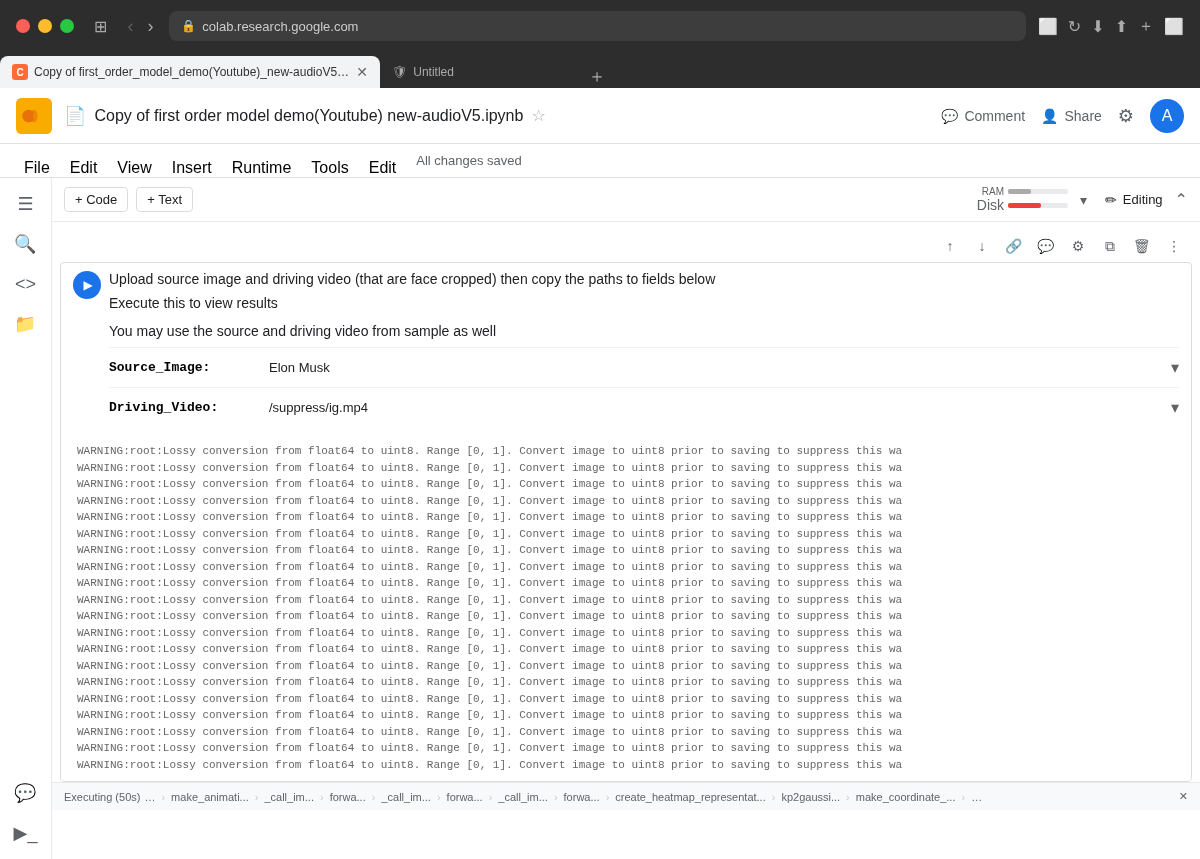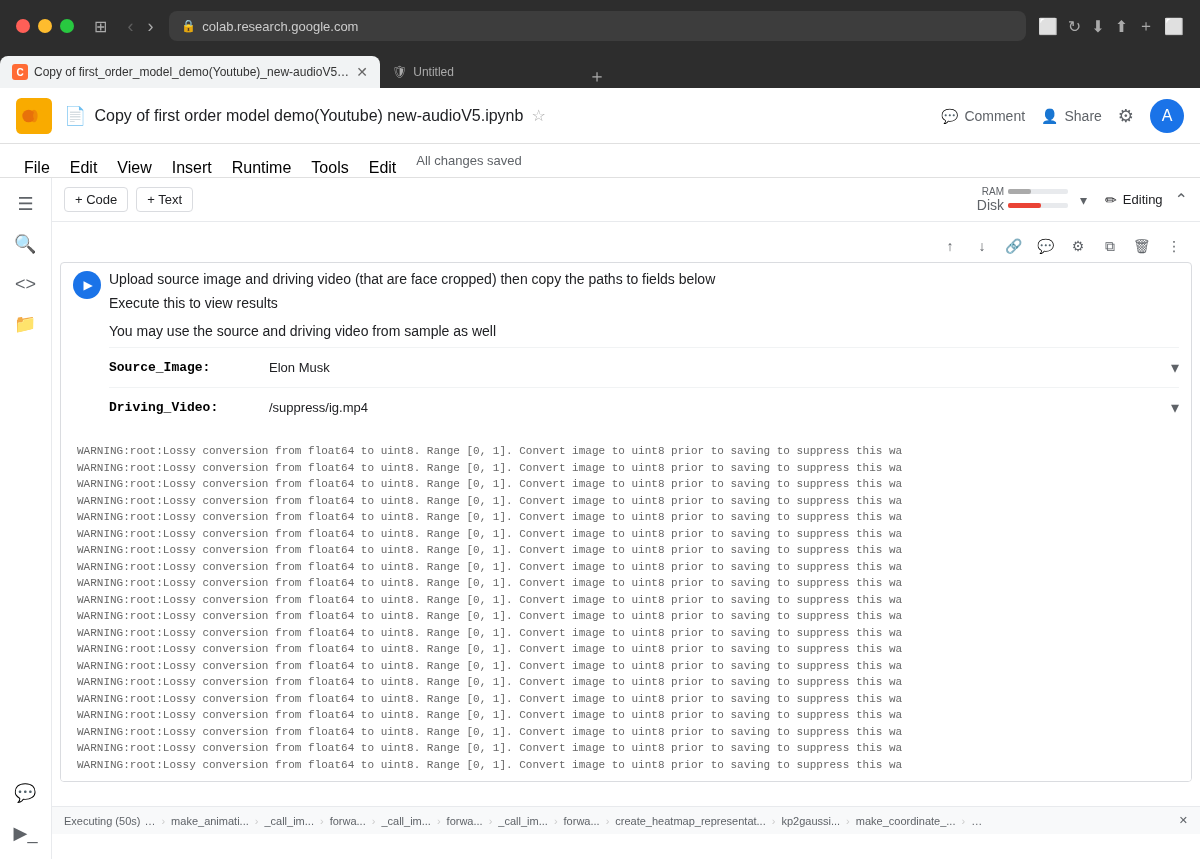--- a/index.html
+++ b/index.html
@@ -68,21 +68,21 @@
     .ram-disk-indicator { display: flex; flex-direction: column; font-size: 10px; color: #5f6368; margin-right: 4px; }
     .editing-btn { display: flex; align-items: center; gap: 6px; padding: 4px 10px; font-size: 13px; color: #202124; cursor: pointer; border: none; background: none; }
     .cell-run-btn { width: 28px; height: 28px; background: #1a73e8; border-radius: 50%; display: flex; align-items: center; justify-content: center; cursor: pointer; color: white; font-size: 12px; margin-right: 8px; }
     .cell-action-btn { width: 28px; height: 28px; display: flex; align-items: center; justify-content: center; color: #5f6368; font-size: 14px; cursor: pointer; border-radius: 4px; }
 
     
     .output-area { background: #fff; padding: 8px 16px; font-family: 'Courier New', monospace; font-size: 11px; color: #444; line-height: 1.5; overflow: hidden; }
     .output-line { white-space: nowrap; overflow: hidden; text-overflow: ellipsis; color: #666; }
 
     
-    .status-bar { background: #f8f9fa; border-top: 1px solid #e8eaed; padding: 4px 12px; font-size: 11px; color: #5f6368; display: flex; align-items: center; gap: 4px; height: 28px; overflow: hidden; white-space: nowrap; margin-top: 24px; }
+    .status-bar { background: #f8f9fa; border-top: 1px solid #e8eaed; padding: 4px 12px; font-size: 11px; color: #5f6368; display: flex; align-items: center; gap: 4px; height: 28px; overflow: hidden; white-space: nowrap; }
     .status-arrow { color: #5f6368; }
     .status-sep { color: #ccc; margin: 0 2px; }
     .status-close { margin-left: auto; cursor: pointer; color: #5f6368; }
 
     
     .toolbar-right { display: flex; align-items: center; gap: 2px; }
   </style>
 </head>
 <body>
 

